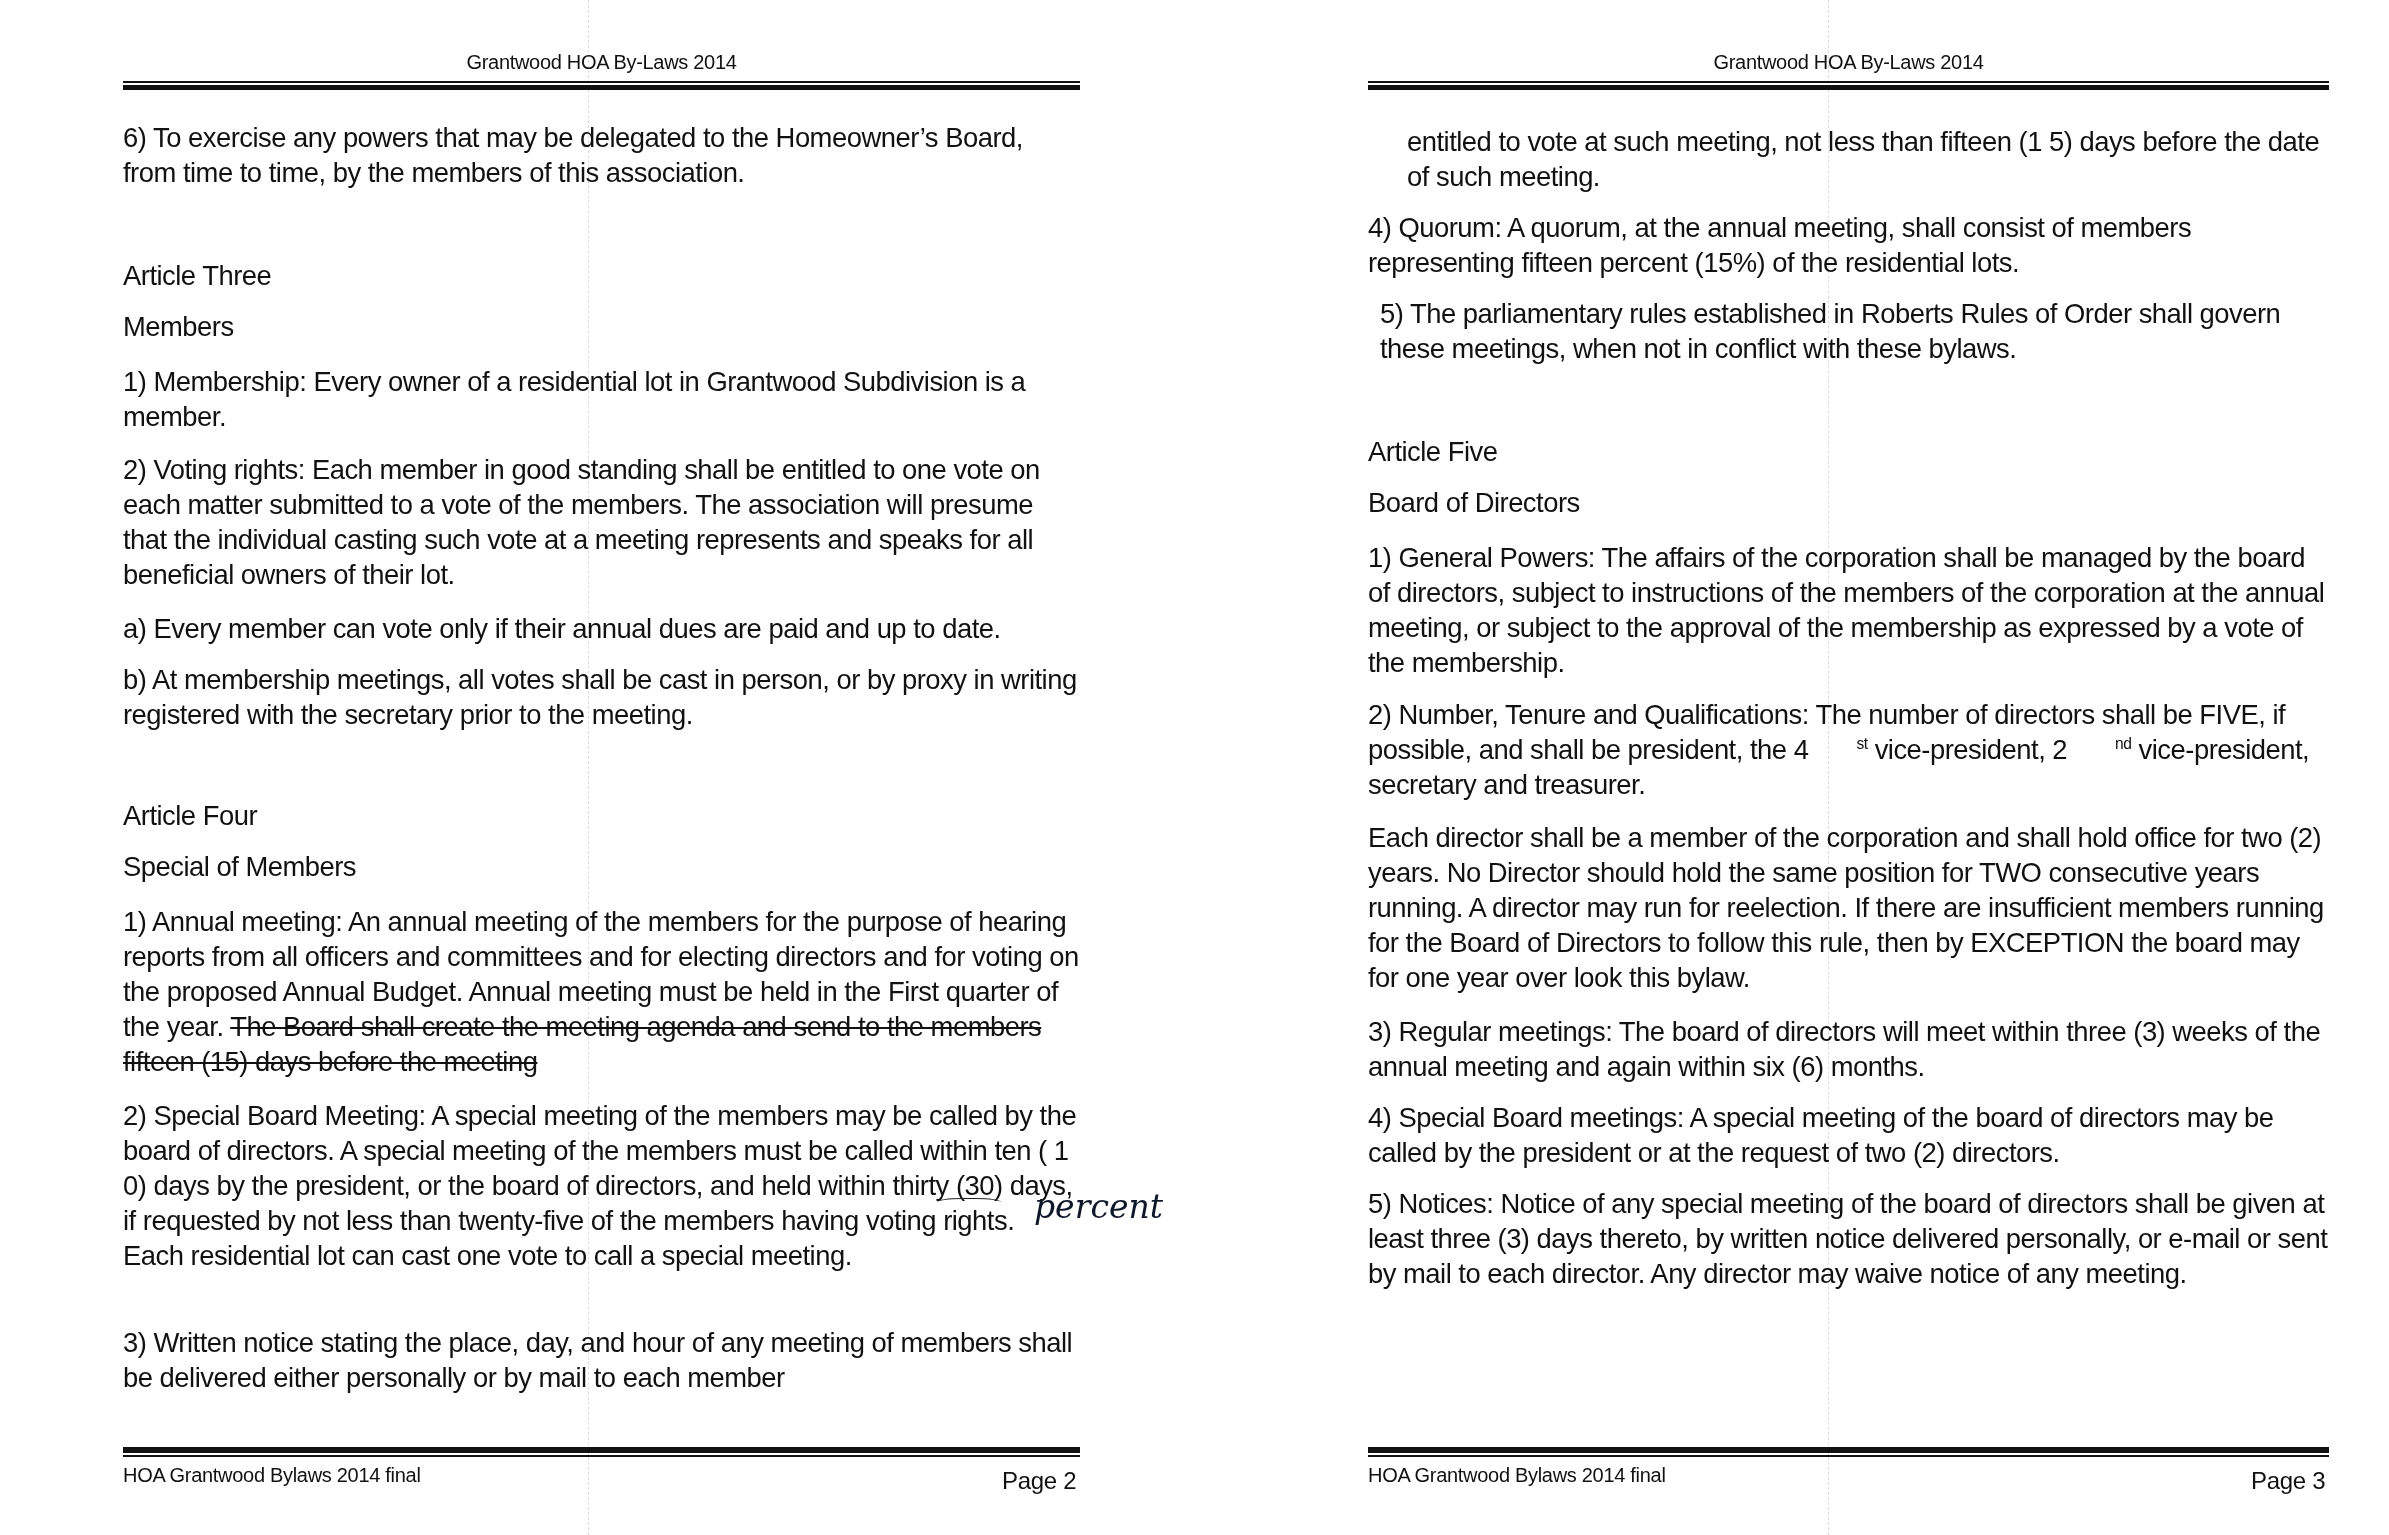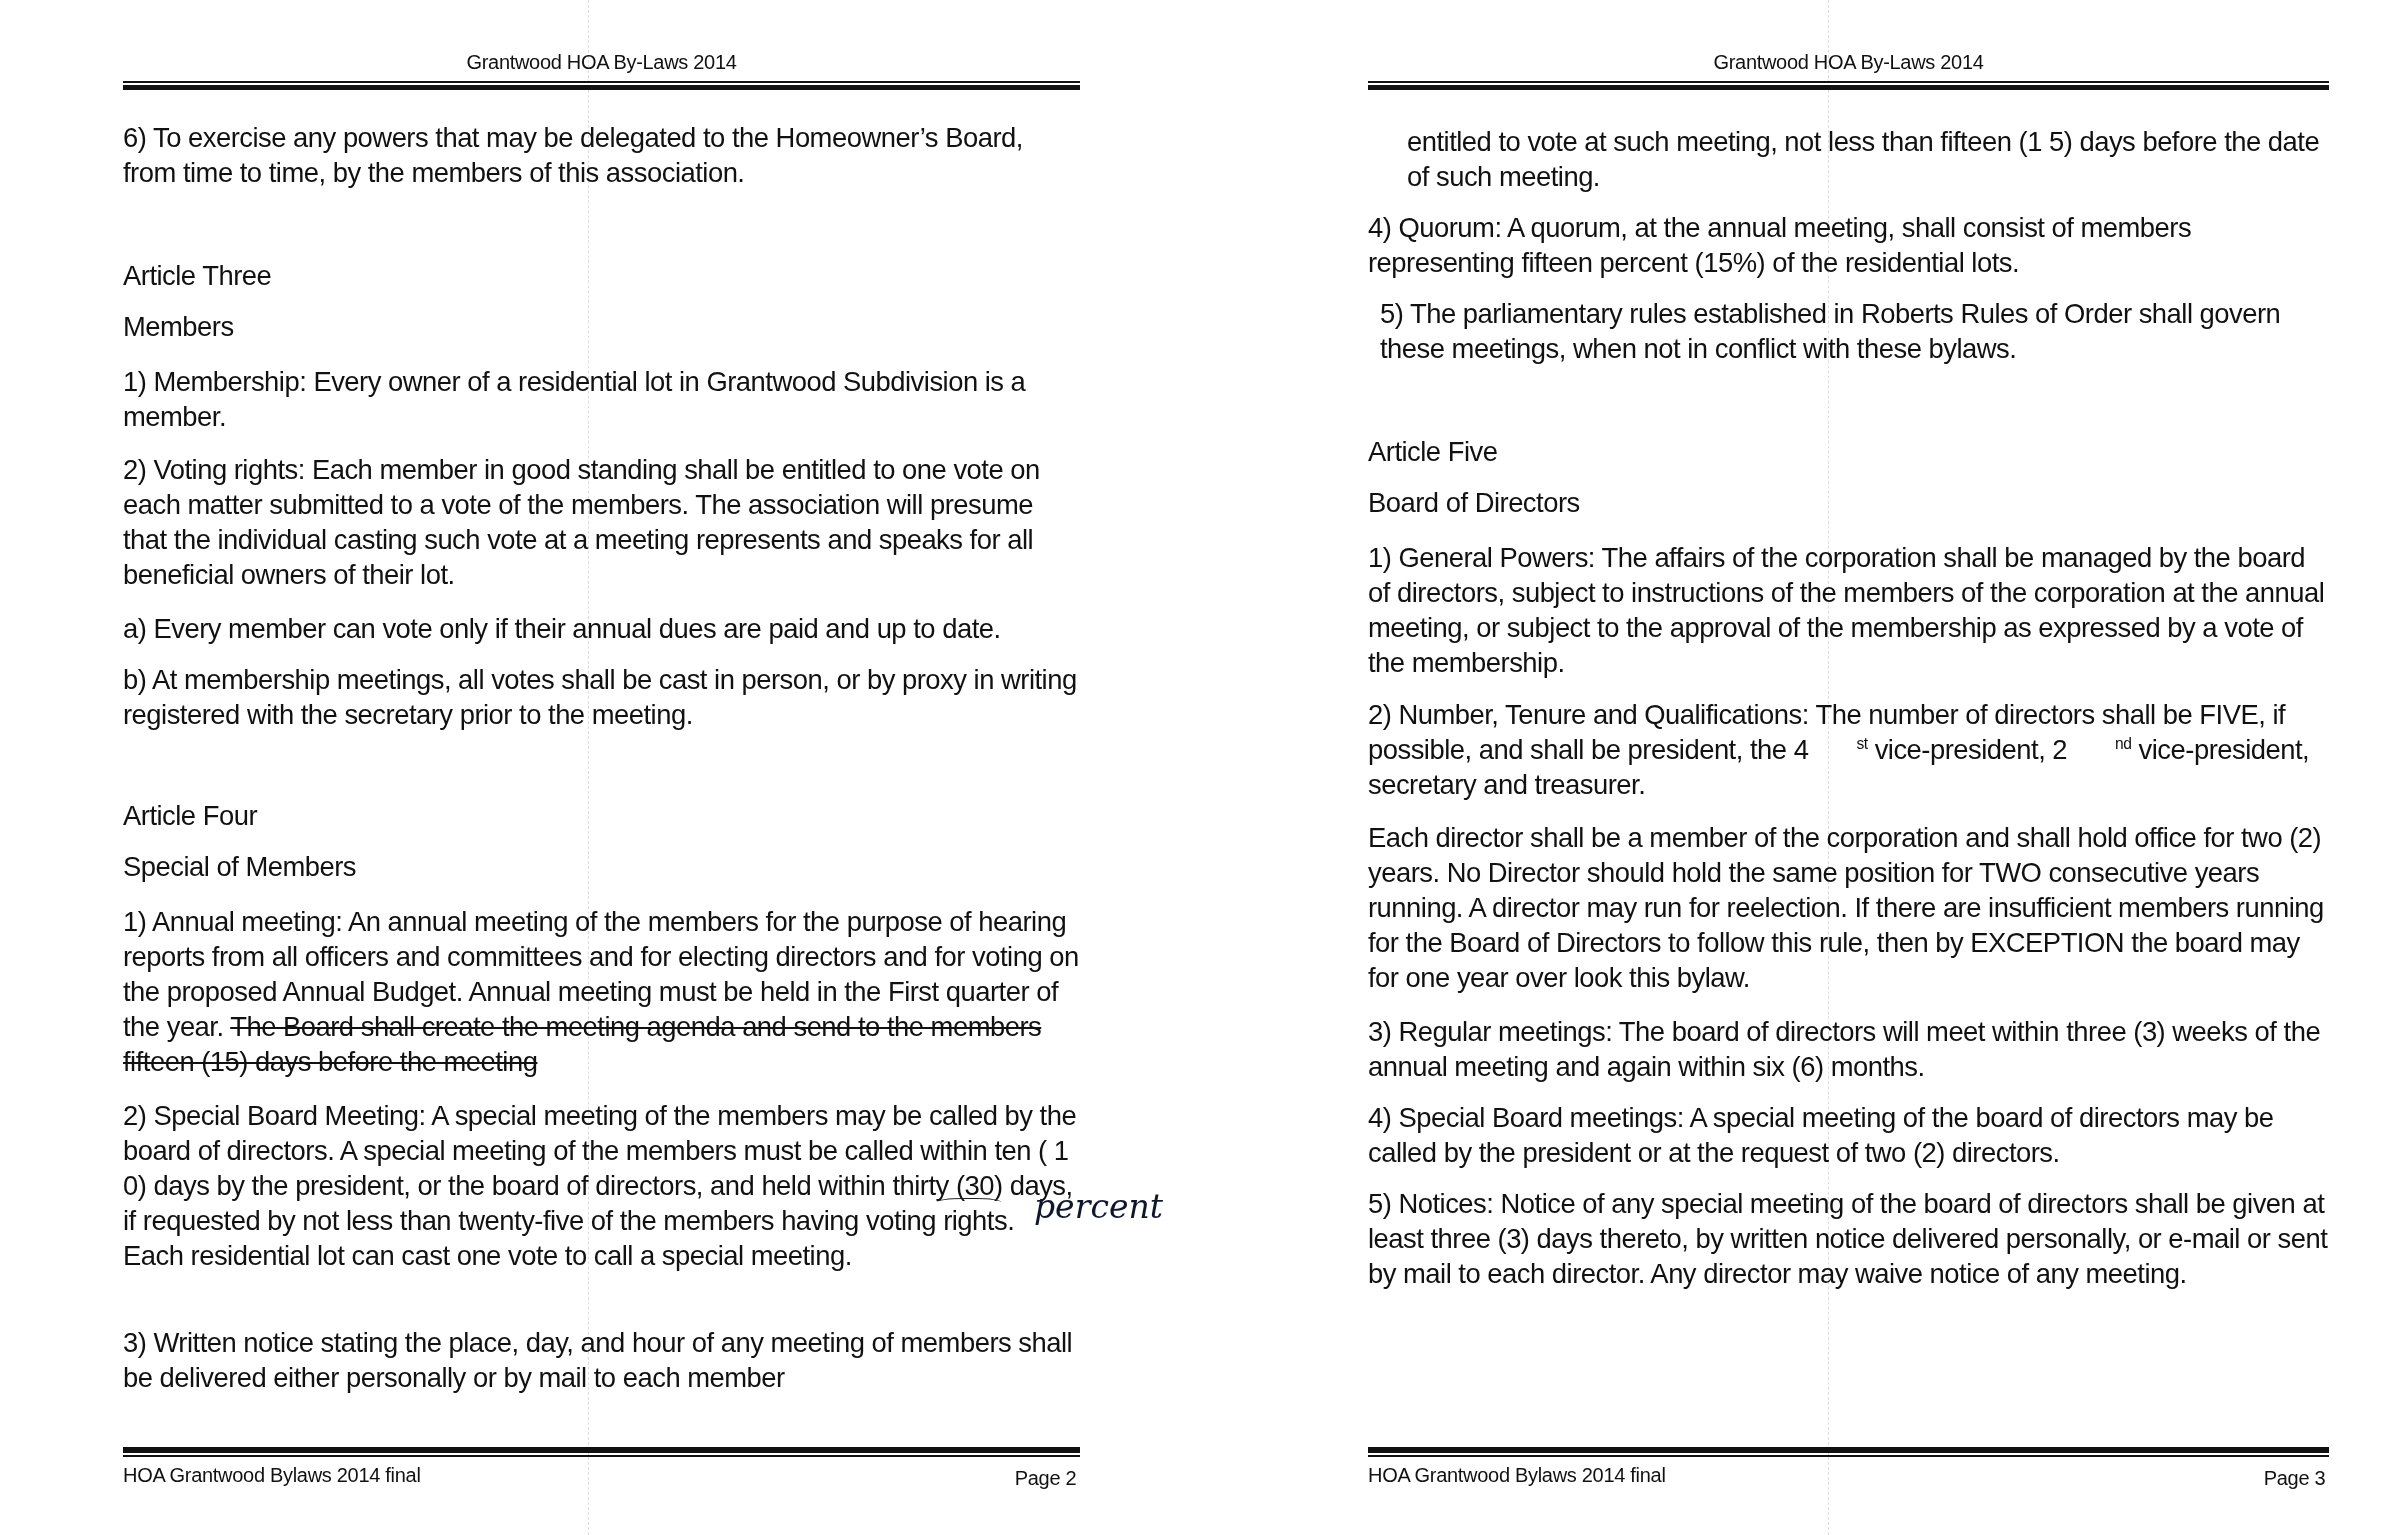--- a/index.html
+++ b/index.html
@@ -8,21 +8,21 @@
   .page.left { left:123px; width:957px; }
   .page.right { left:1368px; width:961px; }
   .hdr { position:absolute; top:51px; left:0; right:0; text-align:center; font-size:20px; letter-spacing:-0.3px; }
   .hdr-rule { position:absolute; top:81px; left:0; right:0; height:9.1px; }
   .hdr-rule .thin { position:absolute; top:0; left:0; right:0; height:1.8px; background:#111; }
   .hdr-rule .thick { position:absolute; top:3.7px; left:0; right:0; height:5.5px; background:#111; }
   .ftr-rule { position:absolute; top:1447px; left:0; right:0; height:11px; }
   .ftr-rule .thick { position:absolute; top:0; left:0; right:0; height:5.5px; background:#111; }
   .ftr-rule .thin { position:absolute; top:8.2px; left:0; right:0; height:1.8px; background:#111; }
   .ftr-left { position:absolute; top:1464px; left:0; font-size:20px; letter-spacing:-0.3px; }
-  .ftr-right { position:absolute; top:1467px; right:3.7px; font-size:20px; letter-spacing:-0.3px; }
+  .ftr-right { position:absolute; top:1467px; right:3.7px; font-size:24px; letter-spacing:-0.3px; }
   .body { position:absolute; left:0; right:0; font-size:27.4px; line-height:35px; letter-spacing:-0.5px; }
   .blk { position:absolute; left:0; right:0; margin:0; }
   .h { font-weight:normal; }
   .strike { text-decoration:line-through; text-decoration-thickness:1.8px; }
   sup { font-size:15.6px; line-height:0; vertical-align:super;margin-left:48px; }
   .hand { position:absolute; font-family:"DejaVu Serif", serif; font-style:italic; font-size:33px; color:#0f172a; }
   .caret { position:absolute; border-top:1.8px solid #222; border-radius:40%; }
   .fold { position:absolute; top:0; bottom:0; width:0; border-left:0.9px dashed #ddd; }
 </style>
 </head>

